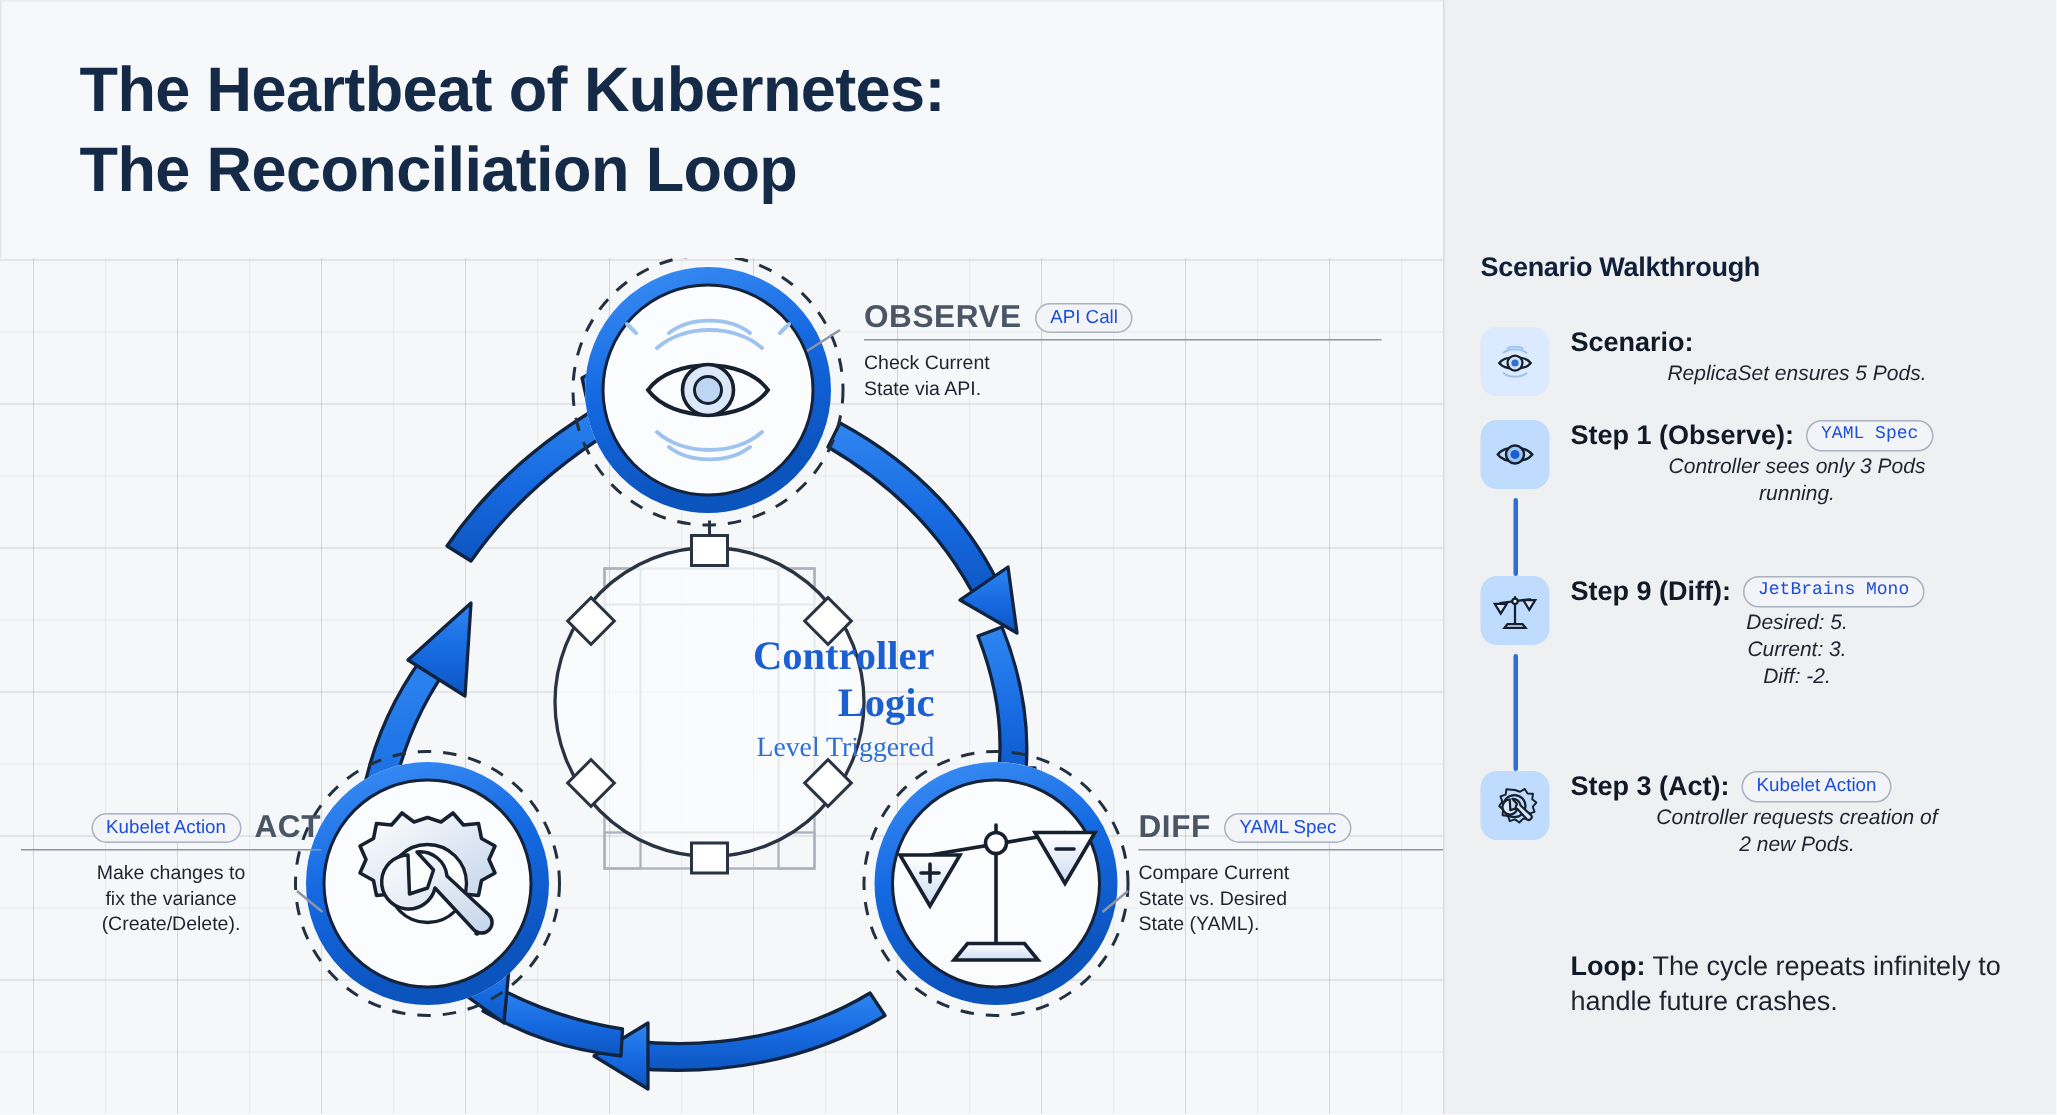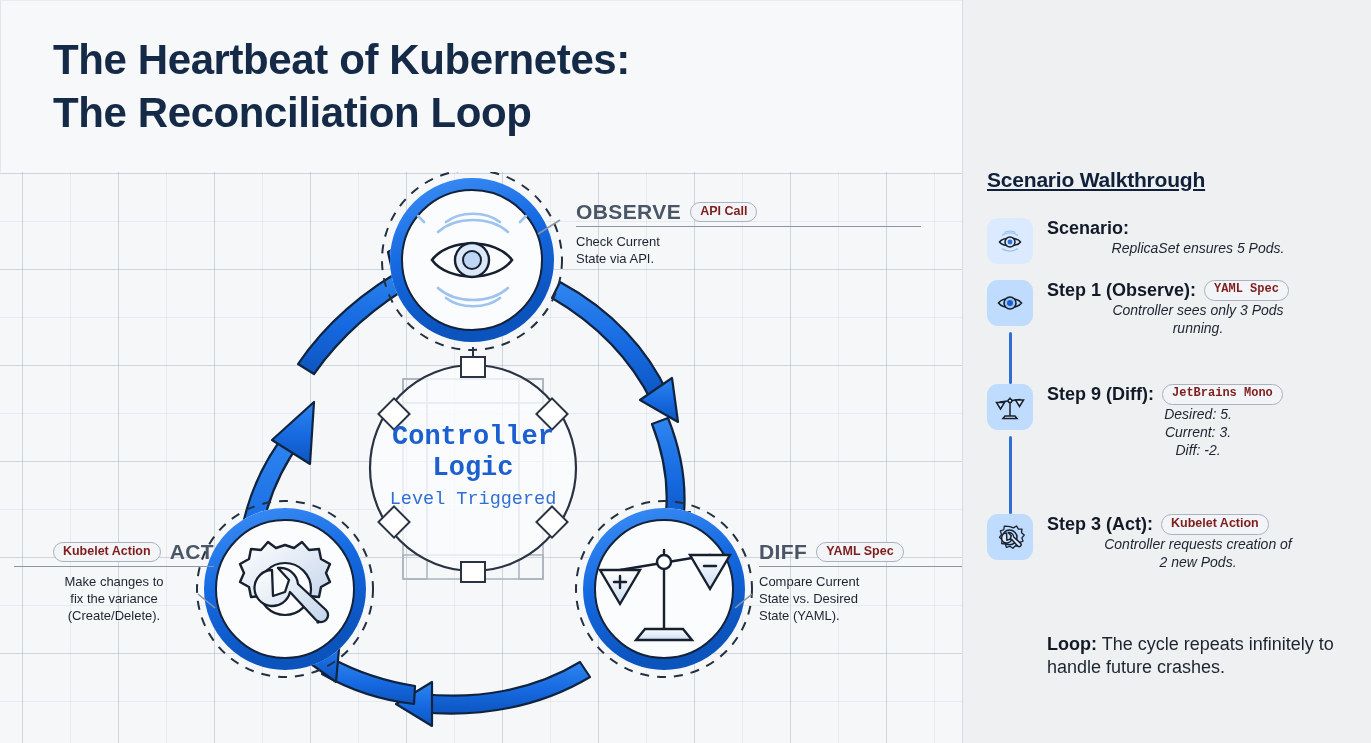--- a/index.html
+++ b/index.html
@@ -86,45 +86,44 @@
     font-weight: bold;
     color: #4a5565;
     letter-spacing: 0.4px;
   }
   .chip {
     display: inline-block;
     border: 1px solid #a9b2bf;
     border-radius: 999px;
     padding: 2px 9px 3px;
     font-size: 12.5px;
-    color: #7f1d1d;
+    color: #1d4ed8;
     background: #f2f4f7;
     line-height: 1.1;
     white-space: nowrap;
-    font-weight: bold;
   }
   .chip.mono { font-family: "Liberation Mono", monospace; font-size: 12px; }
   .callout-rule {
     height: 1px;
     background: #8d96a4;
     margin-bottom: 7px;
   }
   .callout-body {
     font-size: 13px;
     line-height: 1.30;
     color: #1d2430;
     white-space: pre-line;
   }
   .callout-body.center { text-align: center; }
 
   .center-text {
     position: absolute;
     width: 300px;
-    text-align: center;
-    font-family: Liberation Mono, monospace;
+    text-align: right;
+    font-family: Liberation Serif, serif;
     pointer-events: none;
   }
   .center-main {
     font-size: 27px;
     font-weight: bold;
     color: #1c5fd0;
     line-height: 1.16;
     white-space: pre-line;
   }
   .center-sub {
@@ -140,25 +139,24 @@
     width: 409px;
     height: 743px;
     background: #eef0f2;
     border-left: 1px solid #d8dce1;
     box-sizing: border-box;
   }
   .sidebar-title {
     position: absolute;
     left: 24px;
     top: 168px;
-    font-size: 21px;
+    font-size: 18px;
     font-weight: bold;
     color: #10203a;
     letter-spacing: -0.2px;
-    text-decoration: underline;
   }
   .steps {
     position: absolute;
     left: 24px;
     top: 218px;
     width: 362px;
   }
   .step {
     position: relative;
     display: flex;

